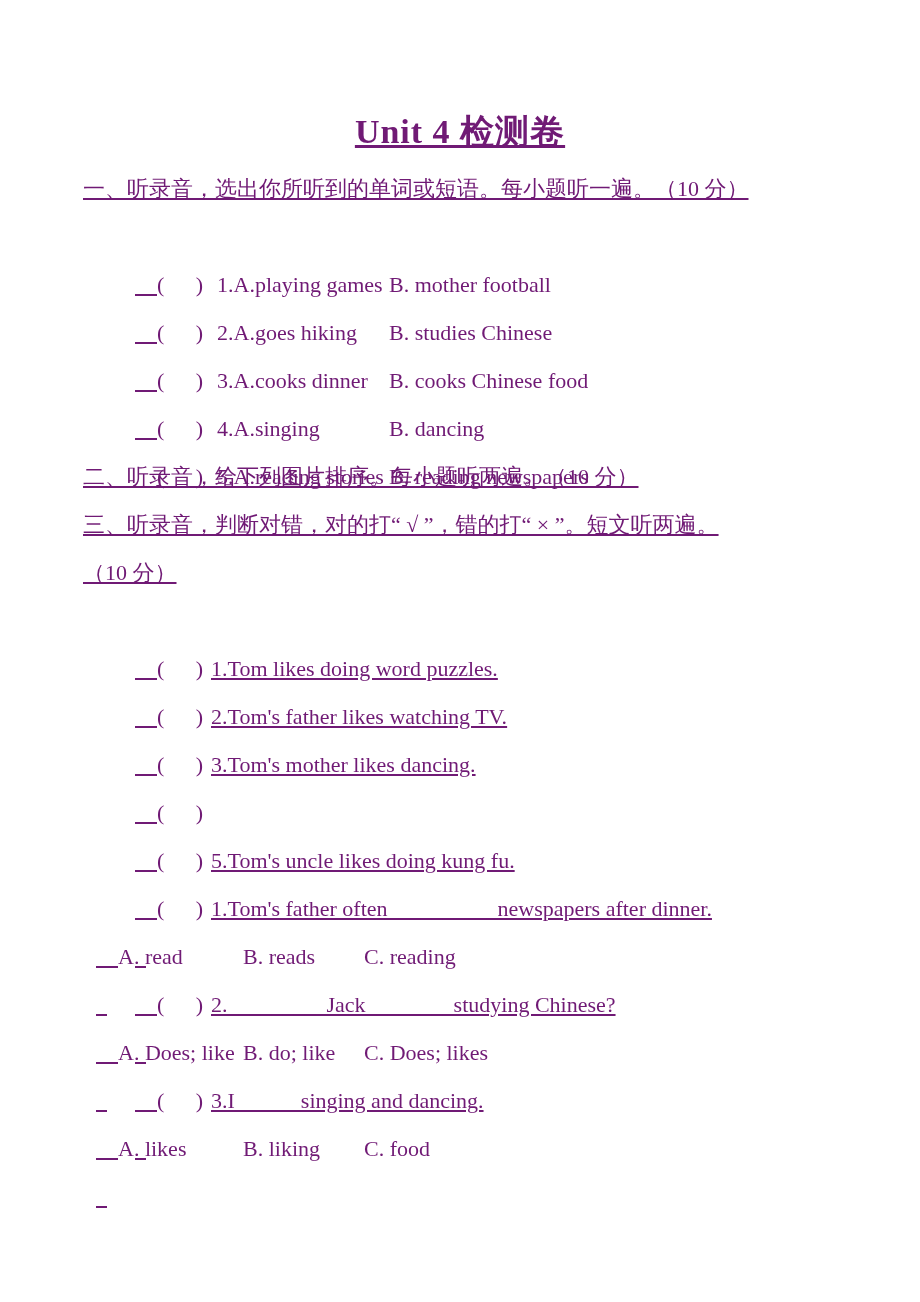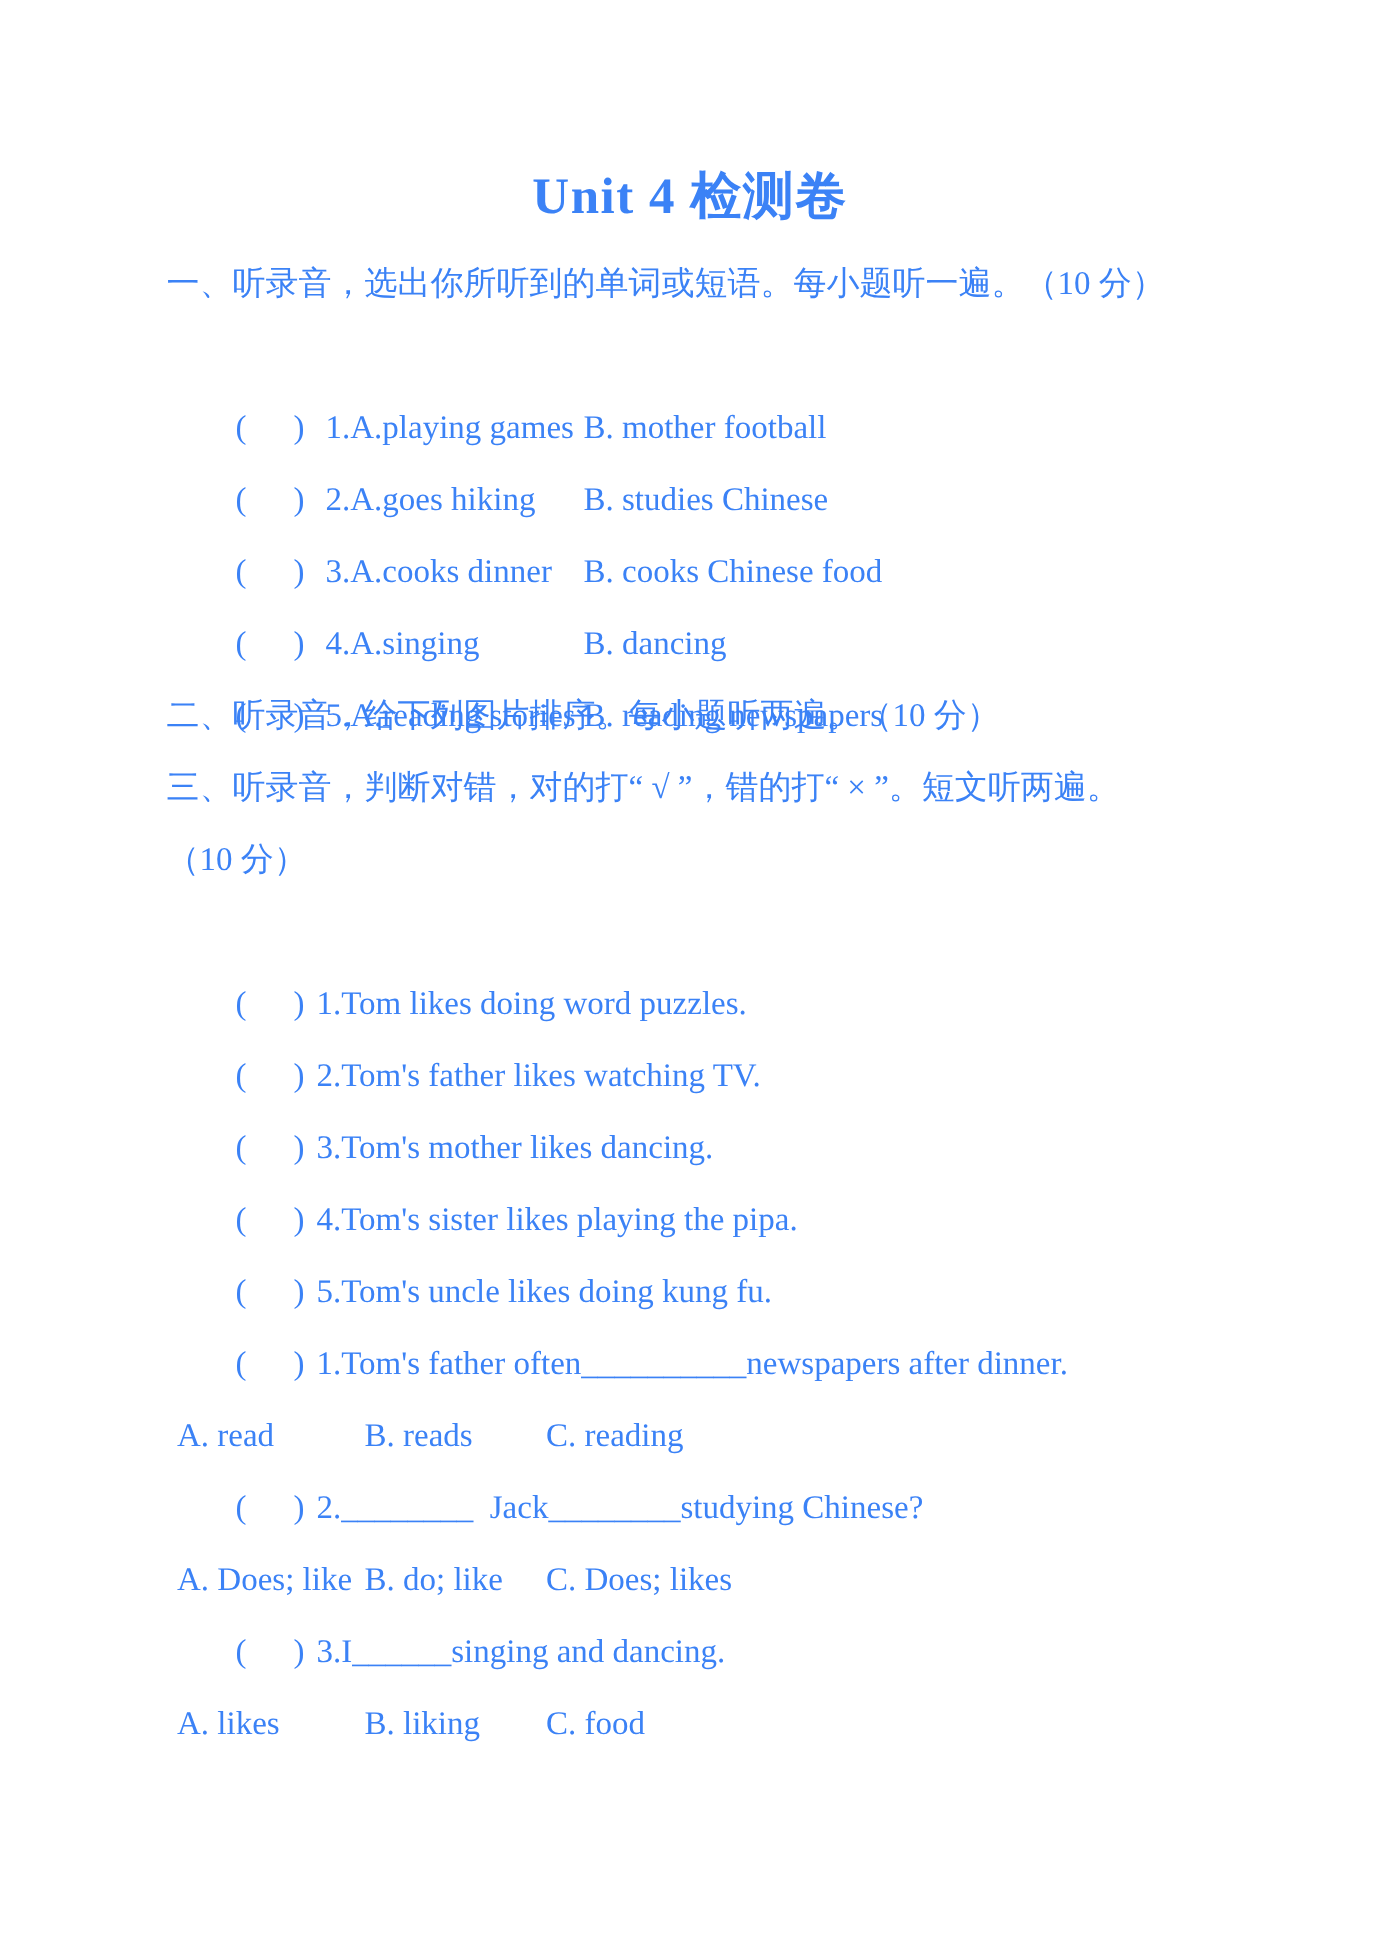--- a/index.html
+++ b/index.html
@@ -1,41 +1,42 @@
 <!DOCTYPE html>
 <html><head>
 <meta charset="utf-8">
 <style>
   html, body { margin: 0; padding: 0; background: #ffffff; }
   .page {
     position: relative;
     width: 920px;
     height: 1302px;
     background: #ffffff;
-    color: #3b82f6;
+    color: #701a75;
     font-family: "Liberation Serif", "DejaVu Serif", serif;
     font-size: 22px;
     overflow: hidden;
+    text-decoration: underline;
   }
   .title {
     margin: 0;
     padding-top: 98px;
     height: 67px;
     line-height: 67px;
     text-align: center;
     font-size: 34px;
     font-weight: 700;
     letter-spacing: 1px;
   }
   .ln {
     height: 48px;
     line-height: 48px;
     white-space: pre;
   }
-  .hd { padding-left: 83px; margin-left: 28px; }
+  .hd { padding-left: 83px; }
   .row { padding-left: 135px; }
   .brk {
     display: inline-flex;
     justify-content: space-between;
     width: 46px;
     vertical-align: baseline;
   }
   .s1a { display: inline-block; width: 172px; margin-left: 14px; }
   .s1b { display: inline-block; }
   .tf-text { margin-left: 8px; }
@@ -78,21 +79,21 @@
   <div class="ln row">
     <span class="brk"><span>(</span><span>)</span></span><span class="tf-text">1.Tom likes doing word puzzles.</span>
   </div>
   <div class="ln row">
     <span class="brk"><span>(</span><span>)</span></span><span class="tf-text">2.Tom's father likes watching TV.</span>
   </div>
   <div class="ln row">
     <span class="brk"><span>(</span><span>)</span></span><span class="tf-text">3.Tom's mother likes dancing.</span>
   </div>
   <div class="ln row">
-    <span class="brk"><span>(</span><span>)</span></span><span class="tf-text">4.Tom's sister likes playing the pipa.</span>
+    <span class="brk"><span>(</span><span>)</span></span>
   </div>
   <div class="ln row">
     <span class="brk"><span>(</span><span>)</span></span><span class="tf-text">5.Tom's uncle likes doing kung fu.</span>
   </div>
 
 
   <div class="ln row">
     <span class="brk"><span>(</span><span>)</span></span><span class="stem">1.Tom's father often__________newspapers after dinner.</span>
   </div>
   <div class="ln opts">

